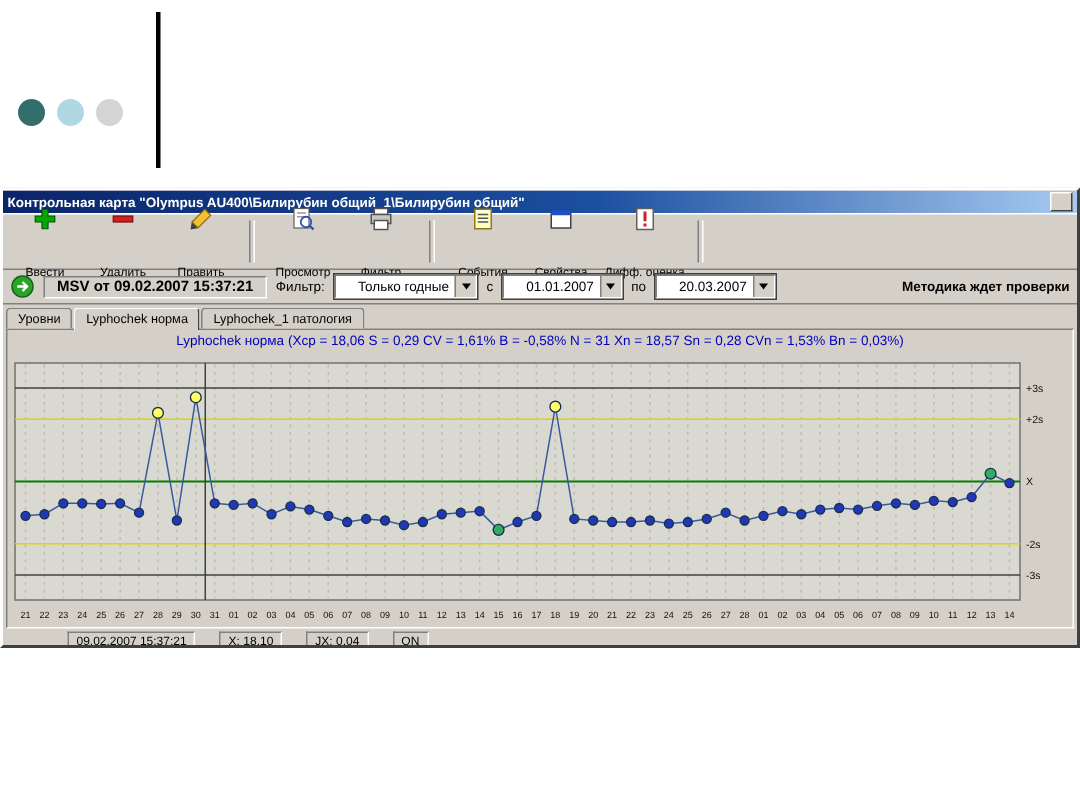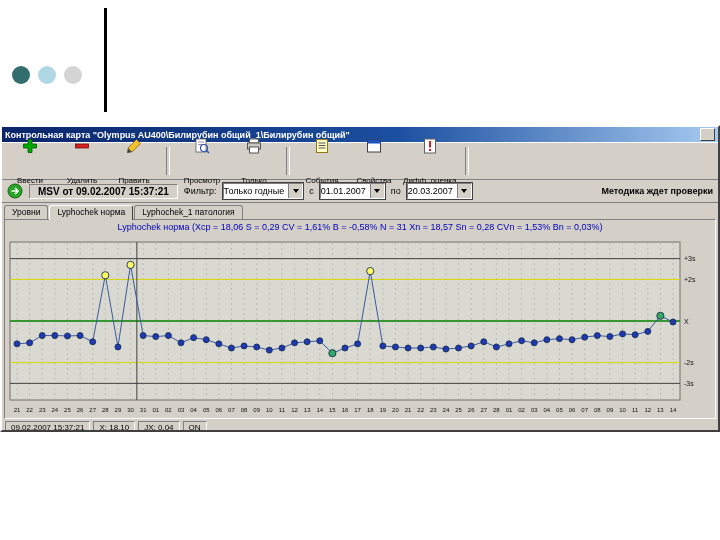--- a/index.html
+++ b/index.html
@@ -23,35 +23,35 @@
         align-items:center;justify-content:center;gap:17px;}
   .tlabel{font-size:8px;white-space:nowrap;}
   .tsep{width:2px;height:28px;margin:0 6px;border-left:1px solid #808080;border-right:1px solid #ffffff;}
   .filterrow{height:22px;display:flex;align-items:center;gap:6px;padding:0 5px;font-size:9px;
              border-bottom:1px solid #808080;}
   .gobtn{width:16px;height:16px;flex:0 0 auto;}
   .msv{font-weight:bold;font-size:10px;border:1px solid;border-color:#808080 #fff #fff #808080;
        padding:1px 8px;background:#d4d0c8;white-space:nowrap;}
   .combo{background:#fff;border:1px solid;border-color:#808080 #fff #fff #808080;
          outline:1px solid #404040;display:flex;align-items:center;height:14px;font-size:9px;
-         padding-left:0;white-space:nowrap;}
+         padding-left:15px;white-space:nowrap;}
   .combo-arrow{width:13px;height:14px;background:#d4d0c8;border-left:1px solid #808080;
                display:flex;align-items:center;justify-content:center;margin-left:4px;}
   .tri{width:0;height:0;border-left:3px solid transparent;border-right:3px solid transparent;
        border-top:4px solid #000;}
   .method-status{margin-left:auto;font-weight:bold;font-size:9px;white-space:nowrap;}
   .tabs{display:flex;align-items:flex-end;height:16px;padding-left:2px;}
   .tab{font-size:8.5px;padding:1px 7px 2px 7px;background:#d4d0c8;border:1px solid #808080;
        border-bottom:none;border-radius:3px 3px 0 0;margin-right:1px;color:#000;}
   .tab.active{position:relative;top:1px;padding-bottom:3px;border-color:#fff #404040 #d4d0c8 #fff;}
   .chartpanel{margin:0 2px;height:198px;background:#d4d0c8;border:1px solid;
               border-color:#808080 #ffffff #ffffff #808080;}
   .chart-title{height:12px;text-align:center;color:#0000bb;font-size:9px;padding-top:2px;
                white-space:nowrap;overflow:hidden;}
-  .statusrow{display:flex;gap:3px;padding:2px 3px;}
+  .statusrow{display:flex;gap:16px;padding:2px 3px;margin-left:40px;}
   .statusbox{border:1px solid;border-color:#808080 #fff #fff #808080;font-size:8px;
              padding:1px 5px;white-space:nowrap;background:#d4d0c8;}
 </style>
 </head>
 <body>
 
 <div class="deco-circle" style="left: 12px; background-color: rgb(51, 110, 110);"></div>
 <div class="deco-circle" style="left: 38px; background-color: rgb(176, 216, 228);"></div>
 <div class="deco-circle" style="left: 64px; background-color: rgb(212, 212, 212);"></div>
 <div class="vline"></div>
@@ -93,21 +93,21 @@
             <line x1="13.5" y1="13.5" x2="16" y2="16" stroke="#3050b0" stroke-width="1.6"></line>
           </svg></span>
       <span class="tlabel">Просмотр</span>
     </div>
     <div class="tbtn">
       <span><svg width="18" height="18" viewBox="0 0 18 18">
             <rect x="4.5" y="2" width="9" height="4" fill="#fff" stroke="#555"></rect>
             <rect x="2.5" y="6" width="13" height="6" fill="#c8c8c0" stroke="#555"></rect>
             <rect x="4.5" y="10" width="9" height="6" fill="#fff" stroke="#555"></rect>
           </svg></span>
-      <span class="tlabel">Только</span>
+      <span class="tlabel">Фильтр</span>
     </div>
     <div class="tsep"></div>
     <div class="tbtn">
       <span><svg width="18" height="18" viewBox="0 0 18 18">
             <rect x="3.5" y="2.5" width="11" height="13" fill="#ffffc8" stroke="#907818"></rect>
             <line x1="5.5" y1="6" x2="12.5" y2="6" stroke="#555"></line>
             <line x1="5.5" y1="8.5" x2="12.5" y2="8.5" stroke="#555"></line>
             <line x1="5.5" y1="11" x2="12.5" y2="11" stroke="#555"></line>
           </svg></span>
       <span class="tlabel">События</span>

